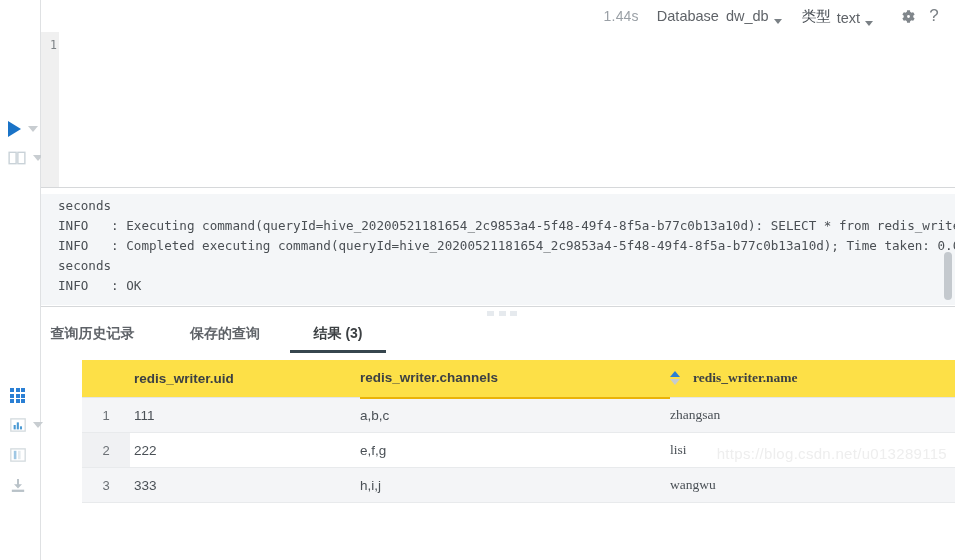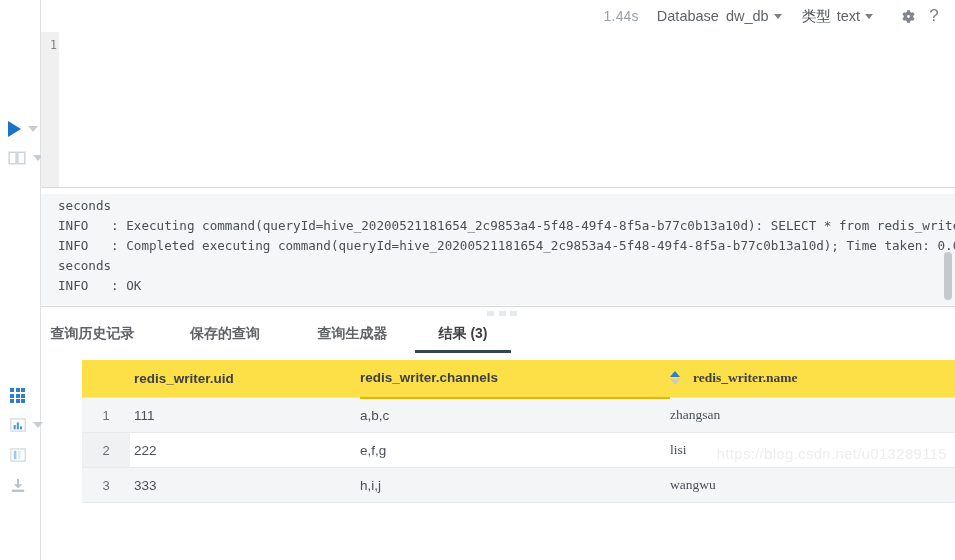--- a/index.html
+++ b/index.html
@@ -34,21 +34,21 @@
   .type-value { color: #5f6368; font-size: 14.5px; }
   .caret-dn {
     display: inline-block;
     width: 0; height: 0;
     border-left: 4.5px solid transparent;
     border-right: 4.5px solid transparent;
     border-top: 5px solid #7a8085;
     margin-left: 5px;
     vertical-align: 2px;
   }
-  .grp { display: flex; align-items: center; margin-right: 20px; }
+  .grp { display: flex; align-items: flex-end; margin-right: 20px; }
   .icon-btn {
     display: flex; align-items: center; justify-content: center;
     width: 22px; height: 22px; margin-left: 4px;
     color: #80868b;
   }
   .help-q {
     font-size: 17px; color: #7b8186; font-family: "Liberation Sans", sans-serif;
   }
 
   
@@ -347,21 +347,20 @@
   <div class="divider" style="top:306px;"></div>
   <div class="handle" style="left:487px; top:311px;">
     <span></span>
       <span></span>
       <span></span>
   </div>
 
   <div class="tabs">
     <div class="tab" style="width:135px;">查询历史记录</div>
     <div class="tab" style="width:130px;">保存的查询</div>
-    <div class="tab" style="width:125px;">查询生成器</div>
     <div class="tab active" style="width:96px;">结果 (3)</div>
   </div>
 
   <div class="results">
     <table>
       <thead>
         <tr>
           <th class="rownum"></th>
           <th class="col-uid">
             <div class="th-inner">

